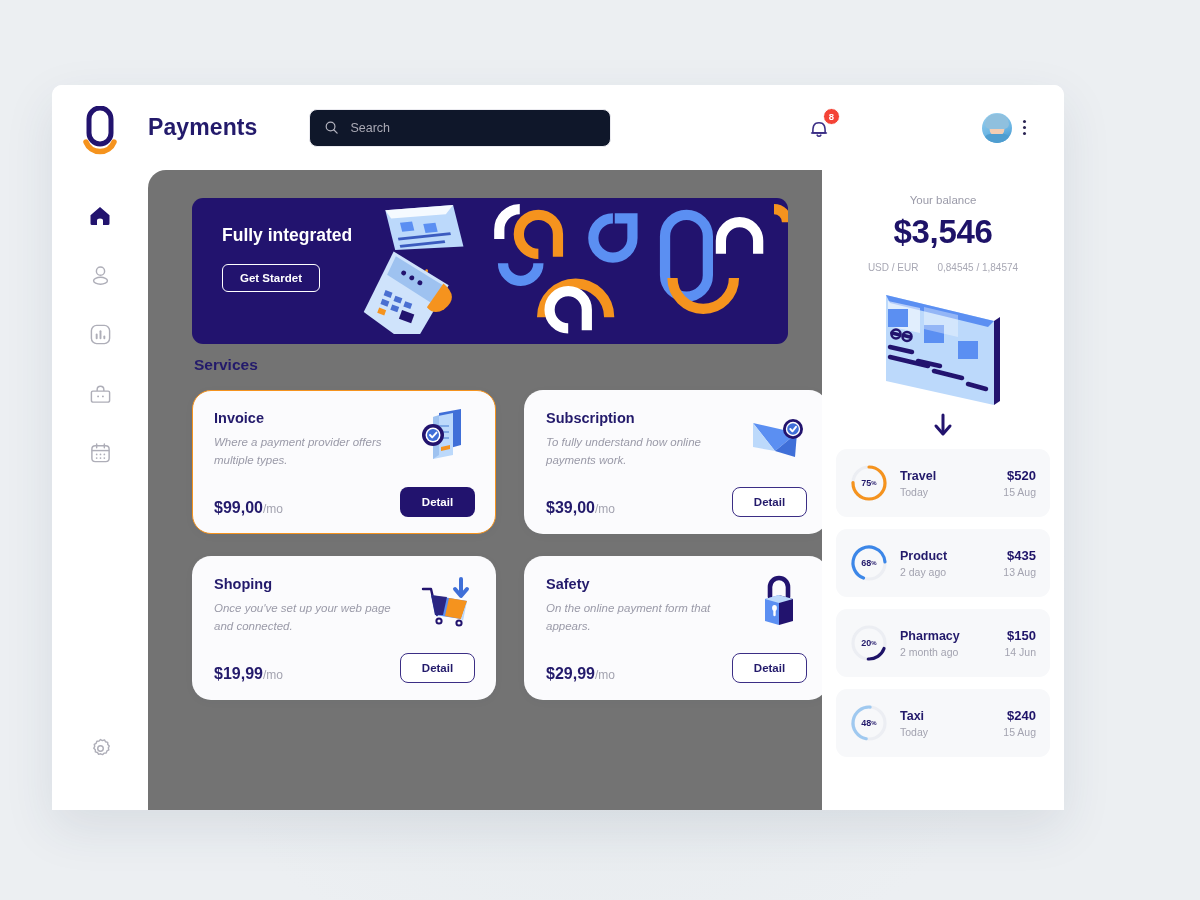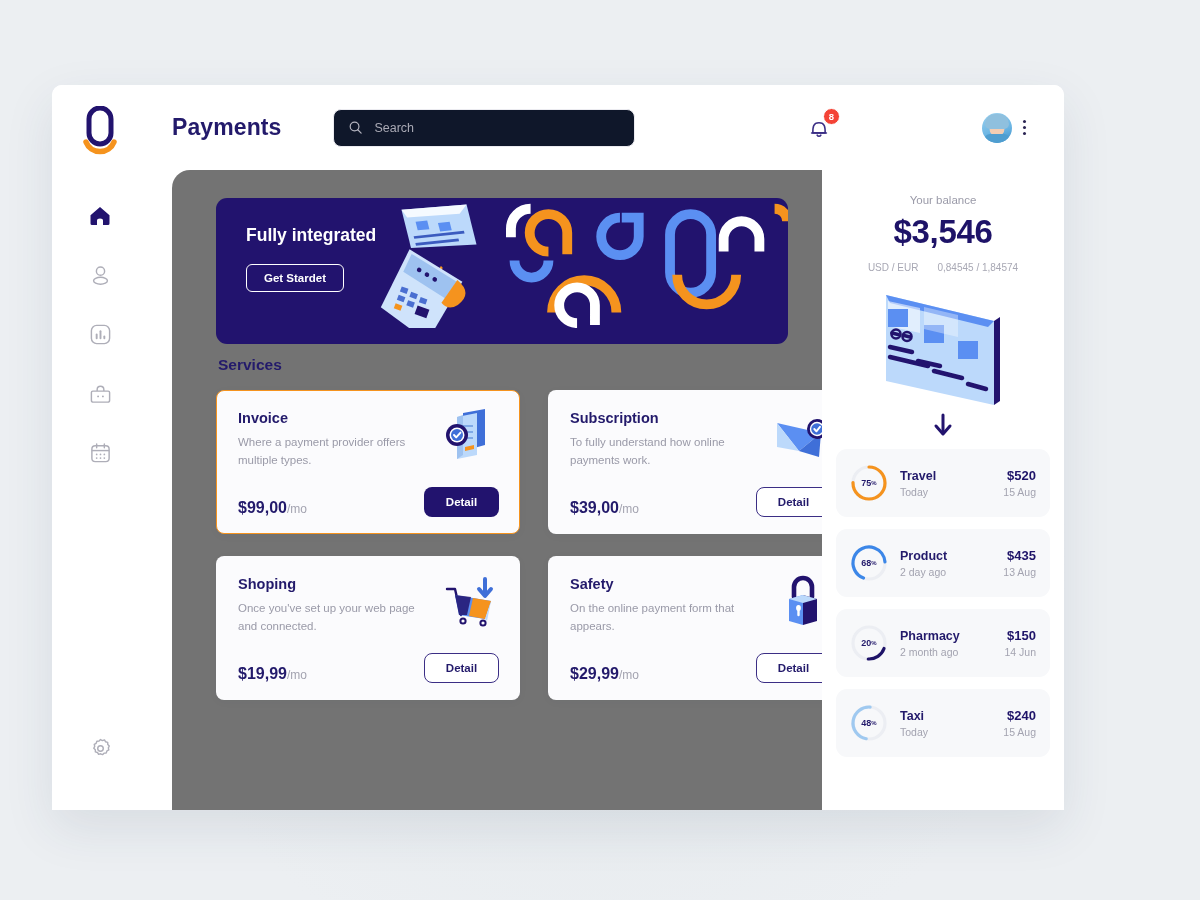--- a/index.html
+++ b/index.html
@@ -16,21 +16,20 @@
   
   .app-window {
     position: absolute;
     left: 52px; top: 85px;
     width: 1012px; height: 725px;
     background: #ffffff;
     border-radius: 10px 10px 0 0;
     overflow: hidden;
     display: flex;
     box-shadow: 0 18px 50px rgba(40,55,90,.10);
-    gap: 24px;
   }
 
   
   .sidebar {
     width: 96px; flex: 0 0 96px;
     background: #ffffff;
     display: flex; flex-direction: column; align-items: center;
     padding-top: 20px;
     position: relative;
   }
@@ -151,29 +150,29 @@
   .cards-grid {
     display: grid;
     grid-template-columns: 304px 304px;
     gap: 22px 28px;
   }
   .svc-card {
     position: relative;
     height: 144px;
     background: #fbfbfd;
     border: 1.6px solid transparent;
-    border-radius: 8px;
+    border-radius: 19px;
     padding: 19px 20px 16px 21px;
     display: flex; flex-direction: column;
     box-shadow: 0 2px 10px rgba(40,55,90,.035);
     cursor: pointer;
   }
   .svc-card.active { border-color: #f5931e; background: #fbfbfd; }
   .svc-name { font-size: 14.5px; font-weight: bold; color: #231a6b; margin-bottom: 8px; }
-  .svc-desc { font-size: 11.5px; color: #9a9aa8; line-height: 1.55; max-width: 180px; }
+  .svc-desc { font-size: 11.5px; color: #9a9aa8; line-height: 1.55; max-width: 180px; font-style: italic; }
   .svc-foot { margin-top: auto; display: flex; align-items: flex-end; justify-content: space-between; }
   .svc-price { font-size: 16px; font-weight: bold; color: #231a6b; }
   .svc-price .per { font-size: 12px; font-weight: normal; color: #a3a3b0; }
   .svc-btn {
     height: 30px; min-width: 75px; padding: 0 17px;
     border-radius: 8px; font-size: 11.5px; font-weight: bold;
     font-family: inherit; cursor: pointer;
     display: inline-flex; align-items: center; justify-content: center;
   }
   .svc-btn.solid { background: #22136e; color: #fff; border: 0; }

